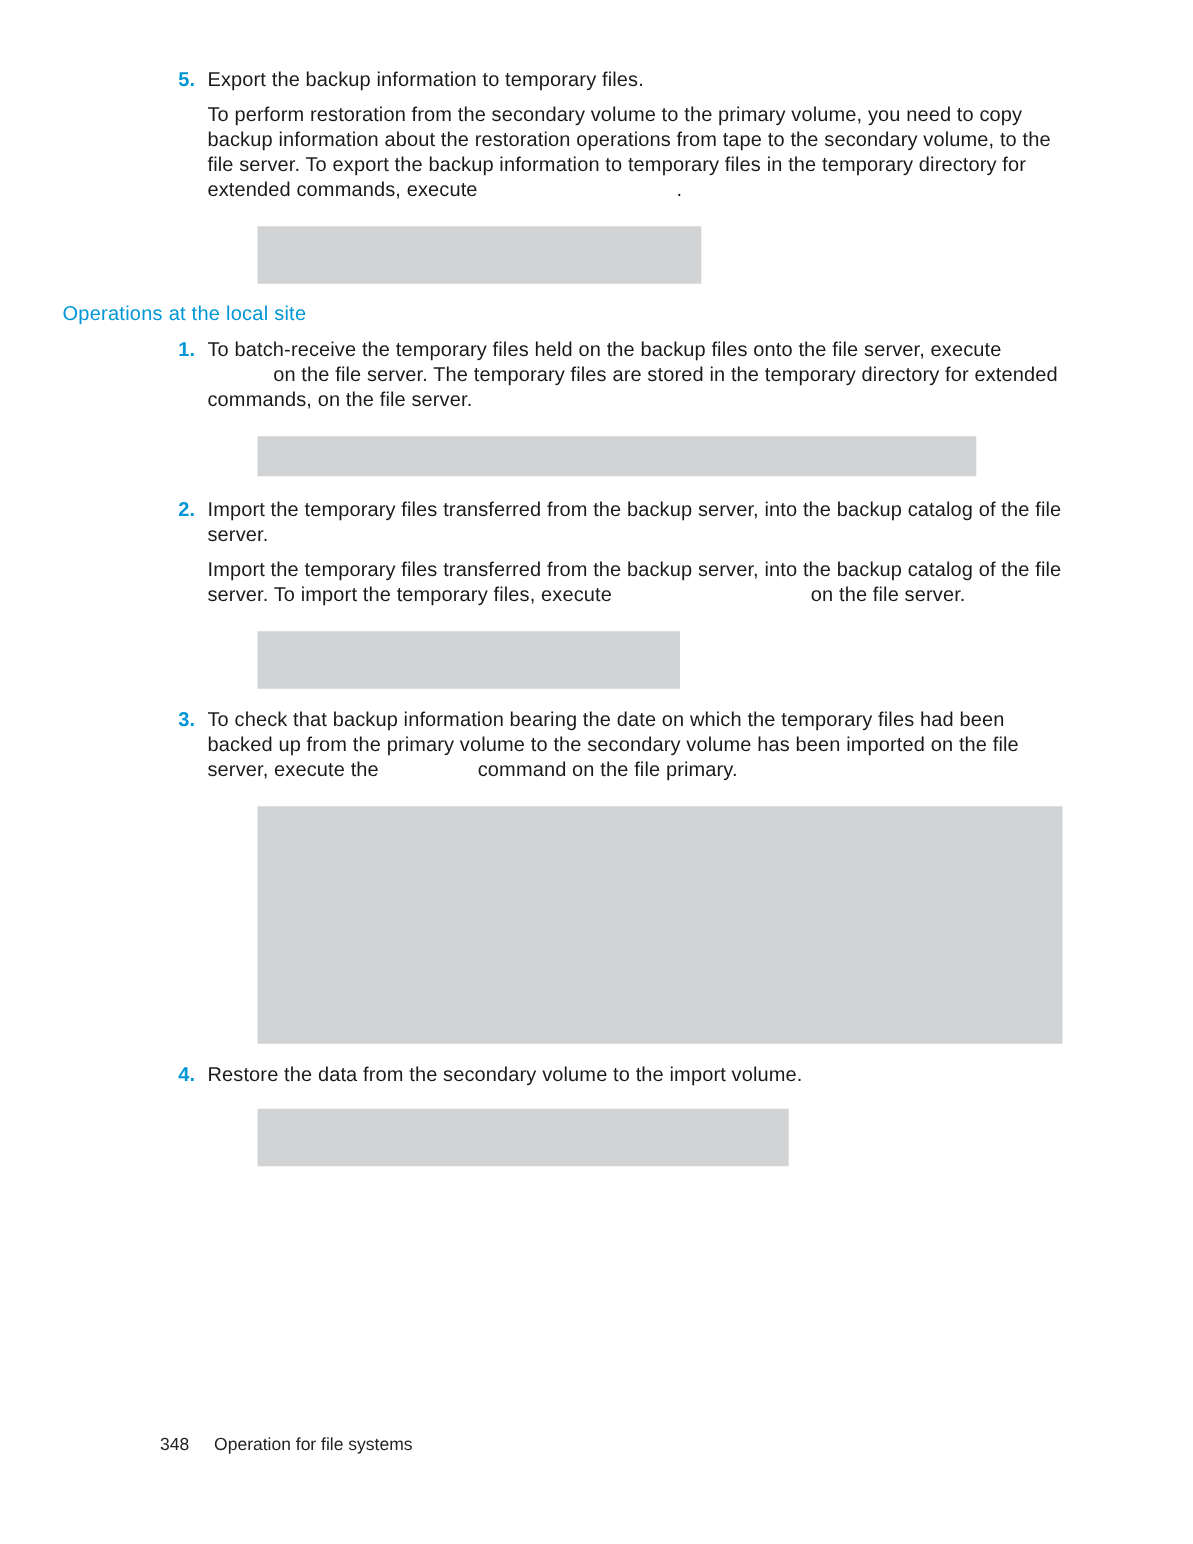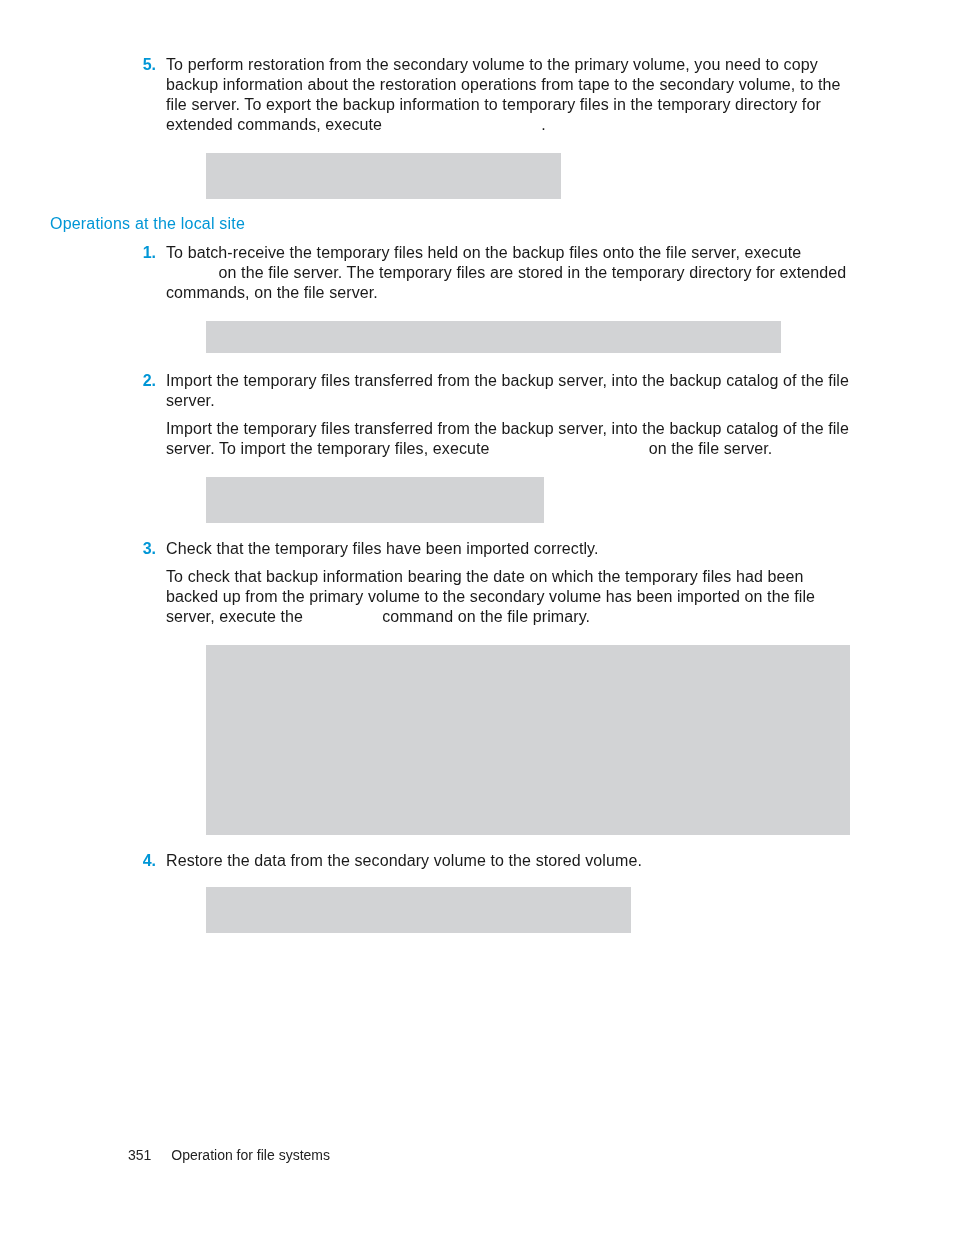--- a/index.html
+++ b/index.html
@@ -74,20 +74,21 @@
 </style>
 </head>
 <body>
 
 <div class="page">
 
   <div class="top-block">
     <div class="ol-item">
       <div class="ol-marker">5.</div>
       <div class="ol-body" style="padding-right:54px;">
+        <div class="ol-step-title">Export the backup information to temporary files.</div>
         <div class="ol-step-para">
           <span>To perform restoration from the secondary volume to the primary volume, you need to copy backup information about the restoration operations from tape to the secondary volume, to the file server. To export the backup information to temporary files in the temporary directory for extended commands, execute</span>
           <span style="display:inline-block;width:150px;"></span>
           <span>.</span>
         </div>
       </div>
     </div>
     <div class="codebox narrow-content" style="width:355px; margin-left:156px;"></div>
   </div>
 
@@ -116,38 +117,37 @@
           <span style="display:inline-block;width:150px;"></span>
           <span>on the file server.</span>
         </div>
       </div>
     </div>
     <div class="codebox" style="width:338px; margin-left:156px;"></div>
 
     <div class="ol-item">
       <div class="ol-marker">3.</div>
       <div class="ol-body" style="padding-right:54px;">
-        <div class="ol-step-title">Check that the temporary files have been imported correctly.</div>
         <div class="ol-step-para">
           <span>To check that backup information bearing the date on which the temporary files had been backed up from the primary volume to the secondary volume has been imported on the file server, execute the</span>
           <span style="display:inline-block;width:70px;"></span>
           <span>command on the file primary.</span>
         </div>
       </div>
     </div>
     <div class="codebox" style="width:644px; margin-left:156px; height:190px;"></div>
 
     <div class="ol-item">
       <div class="ol-marker">4.</div>
       <div class="ol-body" style="padding-right:54px;">
-        <div class="ol-step-title">Restore the data from the secondary volume to the stored volume.</div>
+        <div class="ol-step-title">Restore the data from the secondary volume to the import volume.</div>
       </div>
     </div>
     <div class="codebox" style="width:425px; margin-left:156px;"></div>
 
   </div>
 
   <div class="footer">
-    <span class="pgnum">351</span>
+    <span class="pgnum">348</span>
     <span>Operation for file systems</span>
   </div>
 
 </div>
 
 </body></html>

